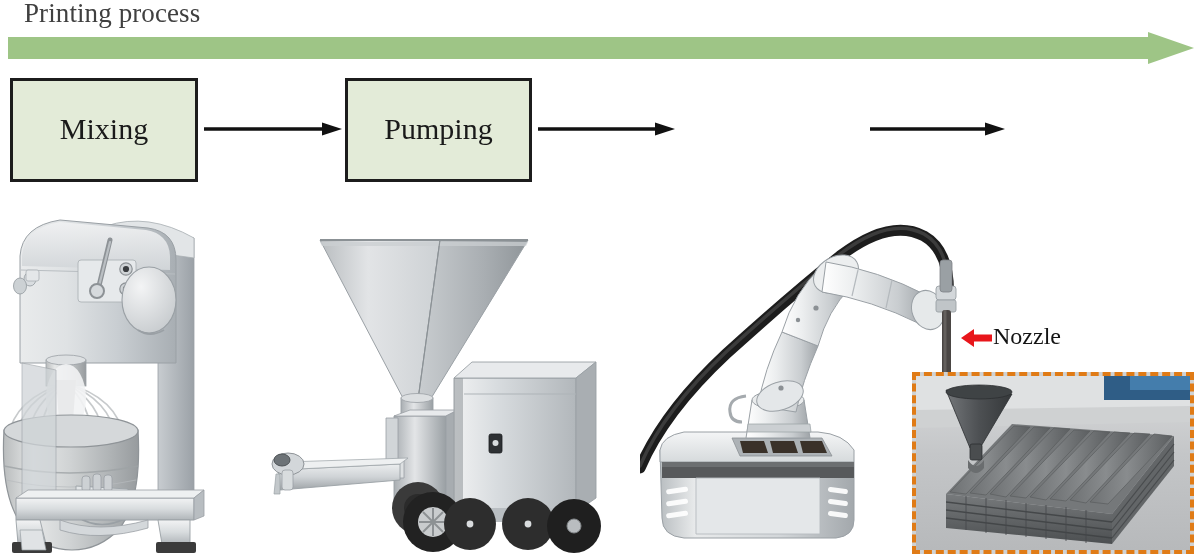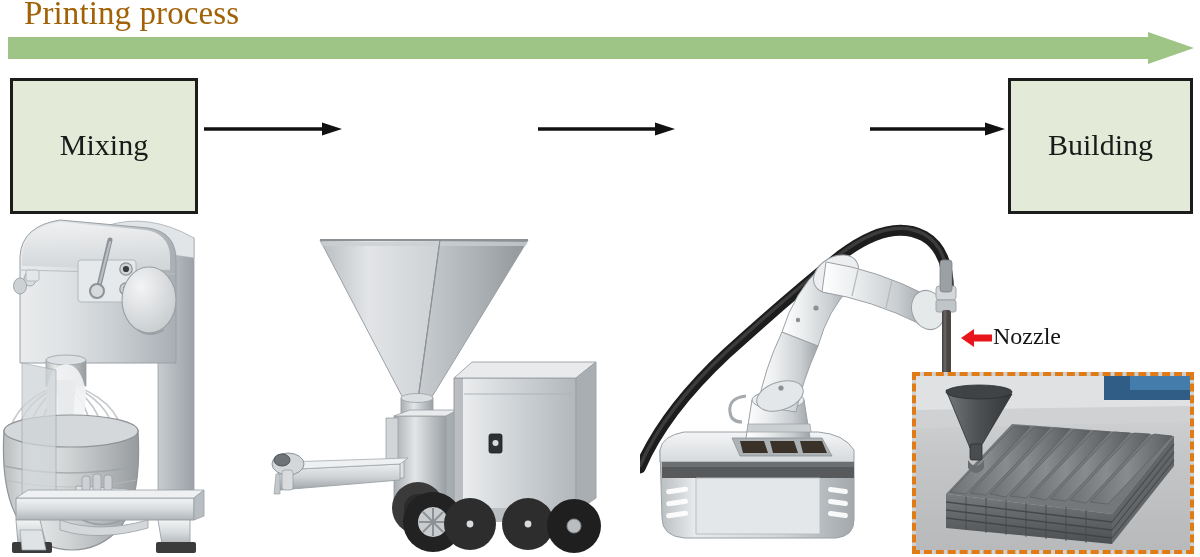--- a/index.html
+++ b/index.html
@@ -8,30 +8,30 @@
     background:#ffffff;
     font-family:"Liberation Serif", serif;
     overflow:hidden;
     position:relative;
   }
   #stage{position:absolute;left:0;top:0;width:1200px;height:557px;}
 
   
   .title{
     position:absolute;left:24px;top:-1px;
-    font-size:33px;line-height:28px;color:#a16207;
+    font-size:27px;line-height:28px;color:#404040;
     letter-spacing:.1px;white-space:nowrap;
   }
 
   
   .greenarrow{position:absolute;left:8px;top:32px;width:1186px;height:32px;}
 
   
   .pbox{
-    position:absolute;top:78px;height:136px;
+    position:absolute;top:78px;height:104px;
     background:#e3ebd8;
     border:3px solid #1c1c1c;
     box-sizing:border-box;
     display:flex;align-items:center;justify-content:center;
   }
   .pbox span{
     font-size:30px;color:#1a1a1a;line-height:30px;
     display:block;transform:translateY(-1px);
   }
   #box0{left:10px;width:188px;}
@@ -79,22 +79,22 @@
 
   <div class="greenarrow">
     <svg width="1186" height="32" viewBox="0 0 1186 32">
       <polygon points="0,5 1140,5 1140,0 1186,16 1140,32 1140,27 0,27" fill="#9ec586"></polygon>
     </svg>
   </div>
 
   <div class="pbox" id="box0">
     <span>Mixing</span>
   </div>
-  <div class="pbox" id="box3">
-    <span>Building</span>
+  <div class="pbox" id="box1">
+    <span>Pumping</span>
   </div>
 
   <div class="connector" id="conn0">
     <svg width="143" height="18" viewBox="0 0 143 18">
       <line x1="4" y1="9" x2="126" y2="9" stroke="#111" stroke-width="3.4"></line>
       <polygon points="122,2.5 142,9 122,15.5" fill="#111"></polygon>
     </svg>
   </div>
   <div class="connector" id="conn1">
     <svg width="142" height="18" viewBox="0 0 142 18">

